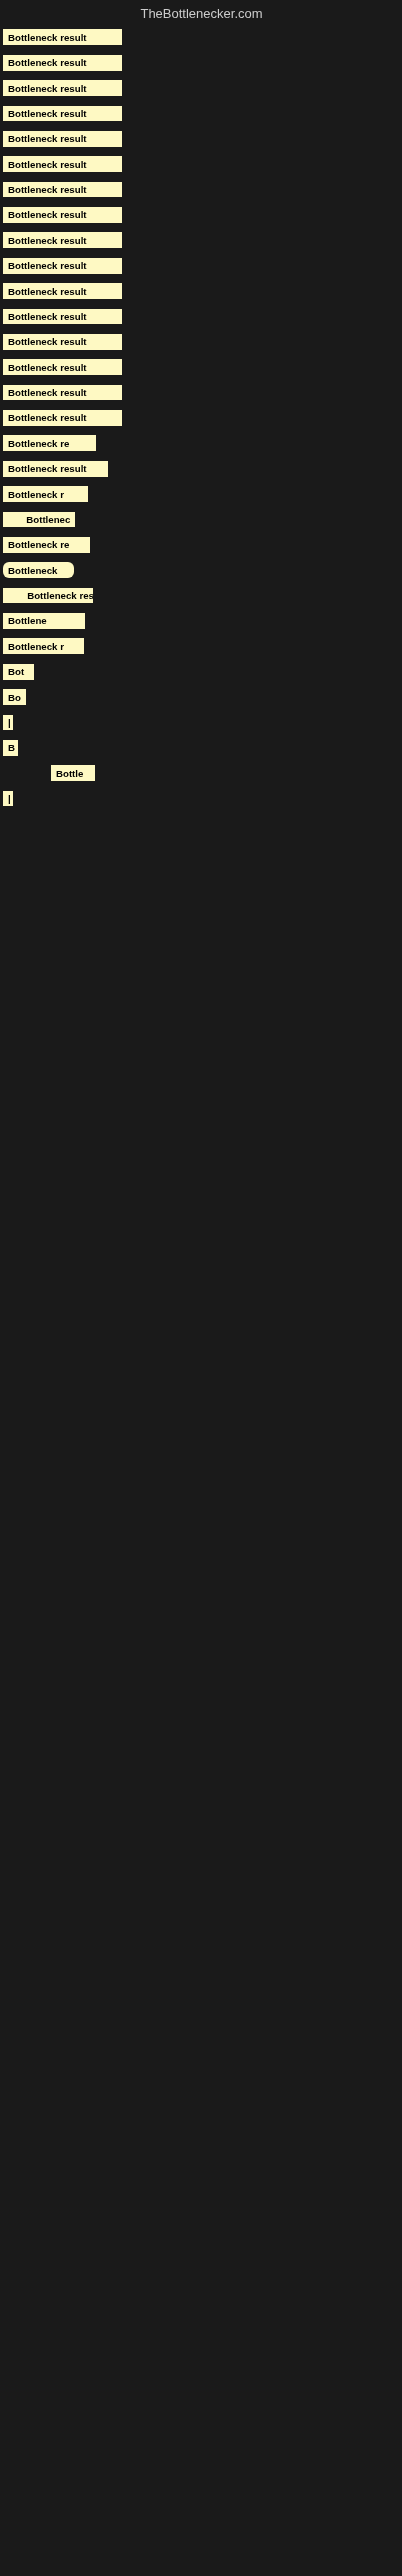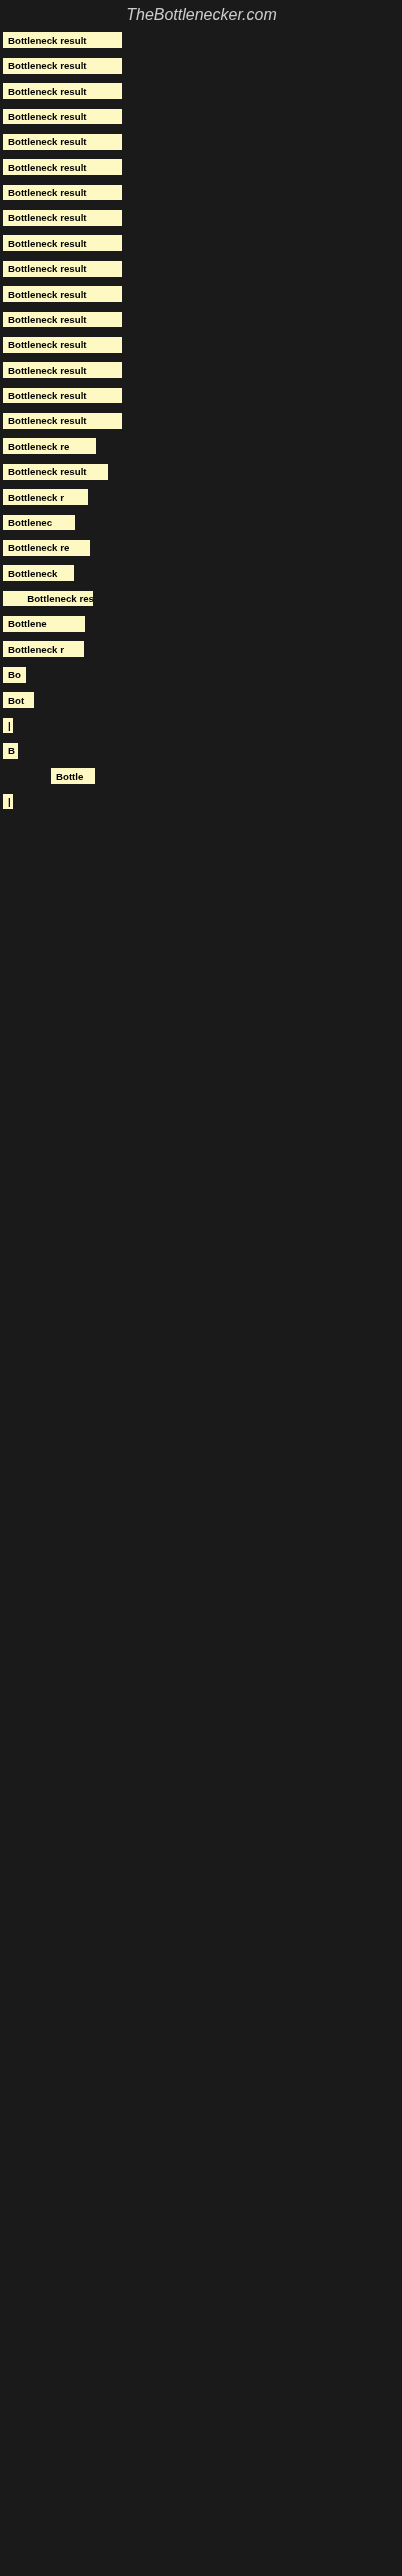--- a/index.html
+++ b/index.html
@@ -12,23 +12,22 @@
       background-color: #1a1a1a;
       width: 403px;
       min-height: 2576px;
       font-family: Arial, sans-serif;
       position: relative;
     }
 
     .site-title {
       text-align: center;
       color: #cccccc;
-      font-size: 16px;
+      font-size: 13px;
       padding: 6.4px 0 3.2px 0;
-      font-style: italic;
     }
 
     .bar-row {
       display: flex;
       align-items: center;
       padding: 4.8px 0 4.8px 3.2px;
     }
 
     .bar-label {
       background-color: #fef9c3;
@@ -99,42 +98,42 @@
       <div class="bar-row">
         <span class="bar-label" style="width: 93px;">Bottleneck re</span>
       </div>
       <div class="bar-row">
         <span class="bar-label" style="width: 105px;">Bottleneck result</span>
       </div>
       <div class="bar-row">
         <span class="bar-label" style="width: 85px;">Bottleneck r</span>
       </div>
       <div class="bar-row">
-        <span class="bar-label" style="width: 72px;">Bottlenec</span>
+        <span class="bar-label" style="width: 72px; text-align: right;">Bottlenec</span>
       </div>
       <div class="bar-row">
         <span class="bar-label" style="width: 87px;">Bottleneck re</span>
       </div>
       <div class="bar-row">
-        <span class="bar-label" style="width: 71px;">Bottleneck</span>
+        <span class="bar-label" style="width: 71px; border-radius: 6px;">Bottleneck</span>
       </div>
       <div class="bar-row">
         <span class="bar-label" style="width: 90px; padding-left: 24px;">Bottleneck res</span>
       </div>
       <div class="bar-row">
         <span class="bar-label" style="width: 82px;">Bottlene</span>
       </div>
       <div class="bar-row">
         <span class="bar-label" style="width: 81px;">Bottleneck r</span>
       </div>
       <div class="bar-row">
-        <span class="bar-label" style="width: 22.5px;">Bo</span>
+        <span class="bar-label" style="width: 31px;">Bot</span>
       </div>
       <div class="bar-row">
-        <span class="bar-label" style="width: 31px;">Bot</span>
+        <span class="bar-label" style="width: 22.5px;">Bo</span>
       </div>
       <div class="bar-row">
         <span class="bar-label" style="width: 6.4px;">|</span>
       </div>
       <div class="bar-row">
         <span class="bar-label" style="width: 14.5px;">B</span>
       </div>
       <div class="bar-row">
         <span class="bar-label" style="width: 44px; margin-left: 48px;">Bottle</span>
       </div>

